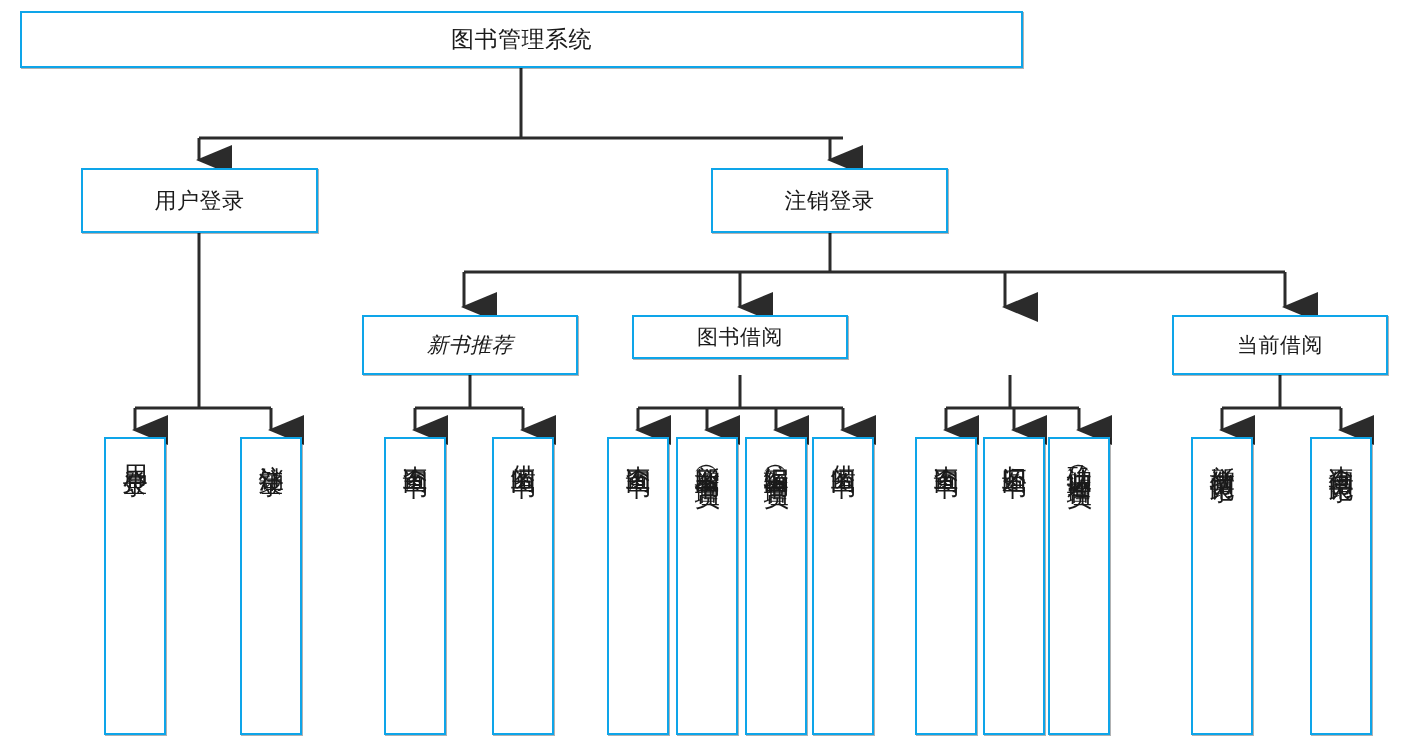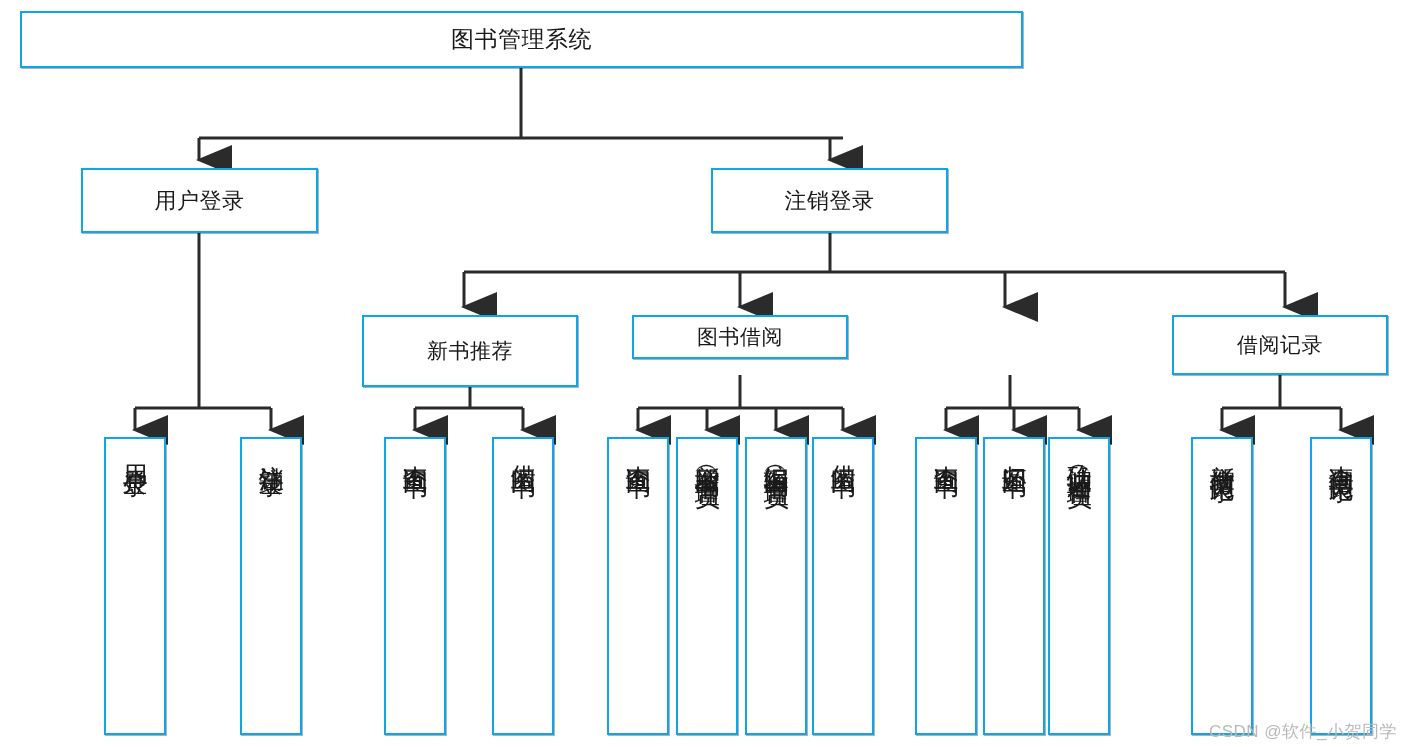--- a/index.html
+++ b/index.html
@@ -118,28 +118,28 @@
     <span class="label">图书管理系统</span>
   </div>
 
   <div class="node lvl2" style="left:81px;top:168px;width:237px;height:65px;">
     <span class="label">用户登录</span>
   </div>
   <div class="node lvl2" style="left:711px;top:168px;width:237px;height:65px;">
     <span class="label">注销登录</span>
   </div>
 
-  <div class="node lvl3" style="left:362px;top:315px;width:216px;height:72px;">
+  <div class="node lvl3" style="left:362px;top:315px;width:216px;height:60px;font-style:italic;">
     <span class="label">新书推荐</span>
   </div>
   <div class="node lvl3" style="left:632px;top:315px;width:216px;height:44px;">
     <span class="label">图书借阅</span>
   </div>
   <div class="node lvl3" style="left:1172px;top:315px;width:216px;height:60px;">
-    <span class="label">借阅记录</span>
+    <span class="label">当前借阅</span>
   </div>
 
   <div class="node leaf" style="left:104px;top:437px;width:62px;height:298px;">
     <span class="label">用户登录</span>
   </div>
   <div class="node leaf" style="left:240px;top:437px;width:62px;height:298px;">
     <span class="label">注销登录</span>
   </div>
 
   <div class="node leaf" style="left:384px;top:437px;width:62px;height:298px;">
@@ -172,14 +172,13 @@
     <span class="label">确认归还（管理员）</span>
   </div>
 
   <div class="node leaf" style="left:1191px;top:437px;width:62px;height:298px;">
     <span class="label">新增借阅记录</span>
   </div>
   <div class="node leaf" style="left:1310px;top:437px;width:62px;height:298px;">
     <span class="label">查询借阅记录</span>
   </div>
 
-  <div id="watermark">CSDN @软件_小贺同学</div>
 </div>
 
 </body></html>

